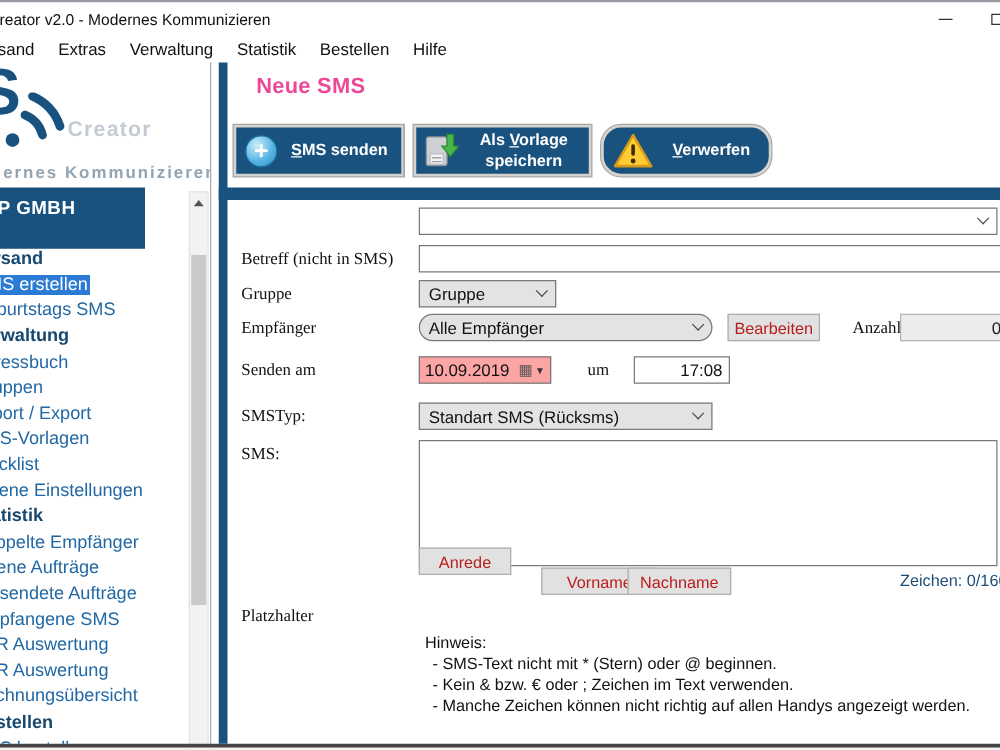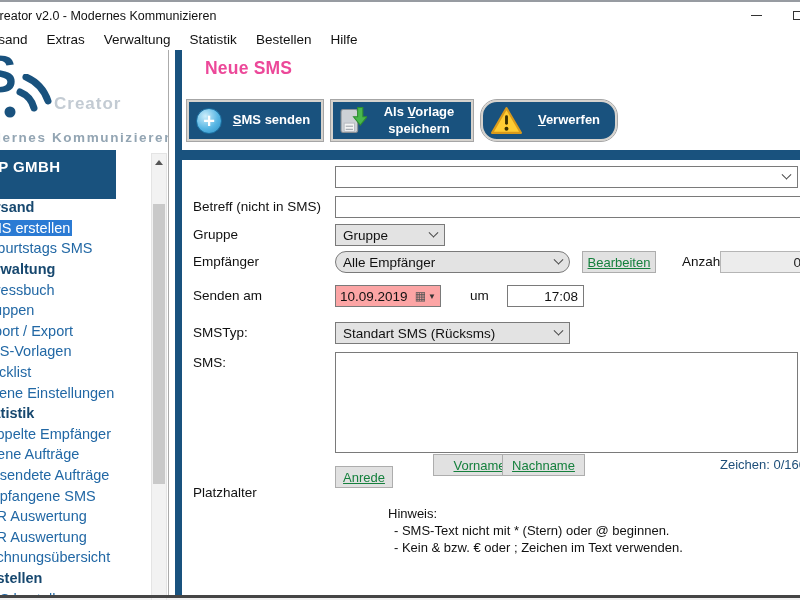--- a/index.html
+++ b/index.html
@@ -47,44 +47,44 @@
   .band { position: absolute; left: 5px; top: 100px; right: 0; height: 10px; background: #19527e; }
   .page-title { position: absolute; left: 35px; top: 8px; font-size: 17.5px; font-weight: 700; color: #ec4899; letter-spacing: .2px; }
 
   .tbtn { position: absolute; top: 50px; height: 41px; background: #19527e; border: 2px solid #d6d3ce; outline: 1px solid #a6a6a6; display: flex; align-items: center; gap: 7px; padding: 0 7px; color: #fff; font-size: 13px; font-weight: 700; cursor: pointer; font-family: "Liberation Sans", sans-serif; }
   .tbtn .lbl { flex: 1; text-align: center; line-height: 1.25; white-space: pre-wrap; }
   .tbtn-send { left: 17px; width: 136px; }
   .tbtn-save { left: 161px; width: 142px; }
   .tbtn-discard { left: 311px; width: 136px; border-radius: 16px; }
   .ic-plus { width: 26px; height: 26px; border-radius: 50%; background: radial-gradient(circle at 35% 30%, #cdeefb, #58b6e4 55%, #2b8ec4); border: 1px solid #1a6fa0; color: #fff; font-size: 20px; font-weight: 700; line-height: 24px; text-align: center; flex: 0 0 auto; }
 
-  .flabel { position: absolute; font-size: 13.5px; color: #111; white-space: nowrap; }
+  .flabel { position: absolute; font-size: 13.5px; color: #111; white-space: nowrap; font-family: Liberation Serif, serif; }
   .combo { position: absolute; height: 22px; background: #e3e3e3; border: 1px solid #7a7a7a; display: flex; align-items: center; font-size: 13.5px; padding: 0 7px; cursor: pointer; color: #111; }
   .combo.white { background: #fff; }
   .chev { margin-left: auto; width: 7px; height: 7px; border-right: 1.5px solid #444; border-bottom: 1.5px solid #444; transform: rotate(45deg) translate(-2px,-2px); flex: 0 0 auto; }
   .tinput { position: absolute; height: 22px; border: 1px solid #7a7a7a; background: #fff; font: 13.5px "Liberation Sans", sans-serif; padding: 0 5px; color: #111; }
-  .gbtn { position: absolute; height: 22px; background: #e1e1e1; border: 1px solid #adadad; font: 13px "Liberation Sans", sans-serif; color: #15803d; text-align: center; cursor: pointer; text-decoration: underline; }
+  .gbtn { position: absolute; height: 22px; background: #e1e1e1; border: 1px solid #adadad; font: 13px "Liberation Sans", sans-serif; color: #b91c1c; text-align: center; cursor: pointer; }
 
   .f-combo-top { left: 165px; top: 116px; width: 463px; }
   .f-betreff { left: 165px; top: 146px; width: 480px; }
   .f-gruppe { left: 165px; top: 174px; width: 110px; }
   .f-empf { left: 165px; top: 201px; width: 235px; border-radius: 11px; }
   .f-bearbeiten { left: 412px; top: 201px; width: 74px; }
   .f-anzahl { left: 550px; top: 201px; width: 88px; display: flex; align-items: center; justify-content: flex-end; background: #ececec; border: 1px solid #b5b5b5; color: #222; padding: 0 6px; }
   .f-date { left: 165px; top: 235px; width: 106px; display: flex; align-items: center; background: #fca5a5; border: 1px solid #7a7a7a; font-size: 13.5px; padding: 0 4px; cursor: pointer; position: absolute; height: 22px; color: #111; }
   .cal-glyph { margin-left: auto; font-size: 12px; color: #555; }
   .cal-arrow { font-size: 8px; color: #333; margin-left: 2px; }
   .f-time { left: 337px; top: 235px; width: 77px; text-align: right; }
   .f-smstyp { left: 165px; top: 272px; width: 235px; }
   .f-sms { position: absolute; left: 165px; top: 302px; width: 463px; height: 101px; border: 1px solid #7a7a7a; resize: none; font: 13.5px "Liberation Sans", sans-serif; }
-  .ph-1 { left: 165px; top: 416px; width: 58px; }
+  .ph-1 { left: 165px; top: 388px; width: 74px; }
   .ph-2 { left: 263px; top: 404px; width: 93px; }
   .ph-3 { left: 332px; top: 404px; width: 83px; }
   .counter { position: absolute; left: 530px; top: 407px; width: 106px; text-align: right; font-size: 13px; color: #1d4e79; white-space: nowrap; }
-  .hint { position: absolute; left: 170px; top: 455px; font-size: 13px; color: #111; line-height: 17px; margin-left: 48px; }
+  .hint { position: absolute; left: 170px; top: 455px; font-size: 13px; color: #111; line-height: 17px; }
   .hint .hline { padding-left: 6px; white-space: nowrap; }
 
   .lbl-betreff { left: 23px; top: 149px; }
   .lbl-gruppe { left: 23px; top: 177px; }
   .lbl-empf { left: 23px; top: 204px; }
   .lbl-anzahl { left: 512px; top: 204px; }
   .lbl-senden { left: 23px; top: 238px; }
   .lbl-um { left: 300px; top: 238px; }
   .lbl-smstyp { left: 23px; top: 275px; }
   .lbl-sms { left: 23px; top: 305px; }
@@ -277,18 +277,19 @@
       <span class="flabel lbl-platz">Platzhalter</span>
       <button class="gbtn ph-1">Anrede</button>
       <button class="gbtn ph-2">Vorname</button>
       <button class="gbtn ph-3">Nachname</button>
       <span class="counter">Zeichen: 0/160</span>
 
       <div class="hint">
         <div>Hinweis:</div>
         <div class="hline">- SMS-Text nicht mit * (Stern) oder @ beginnen.</div>
         <div class="hline">- Kein &amp; bzw. € oder ; Zeichen im Text verwenden.</div>
+        <div class="hline">- Manche Zeichen können nicht richtig auf allen Handys angezeigt werden.</div>
       </div>
     </div>
 
     <div class="win-bottom"></div>
   </div>
 </div>
 
 </body></html>

